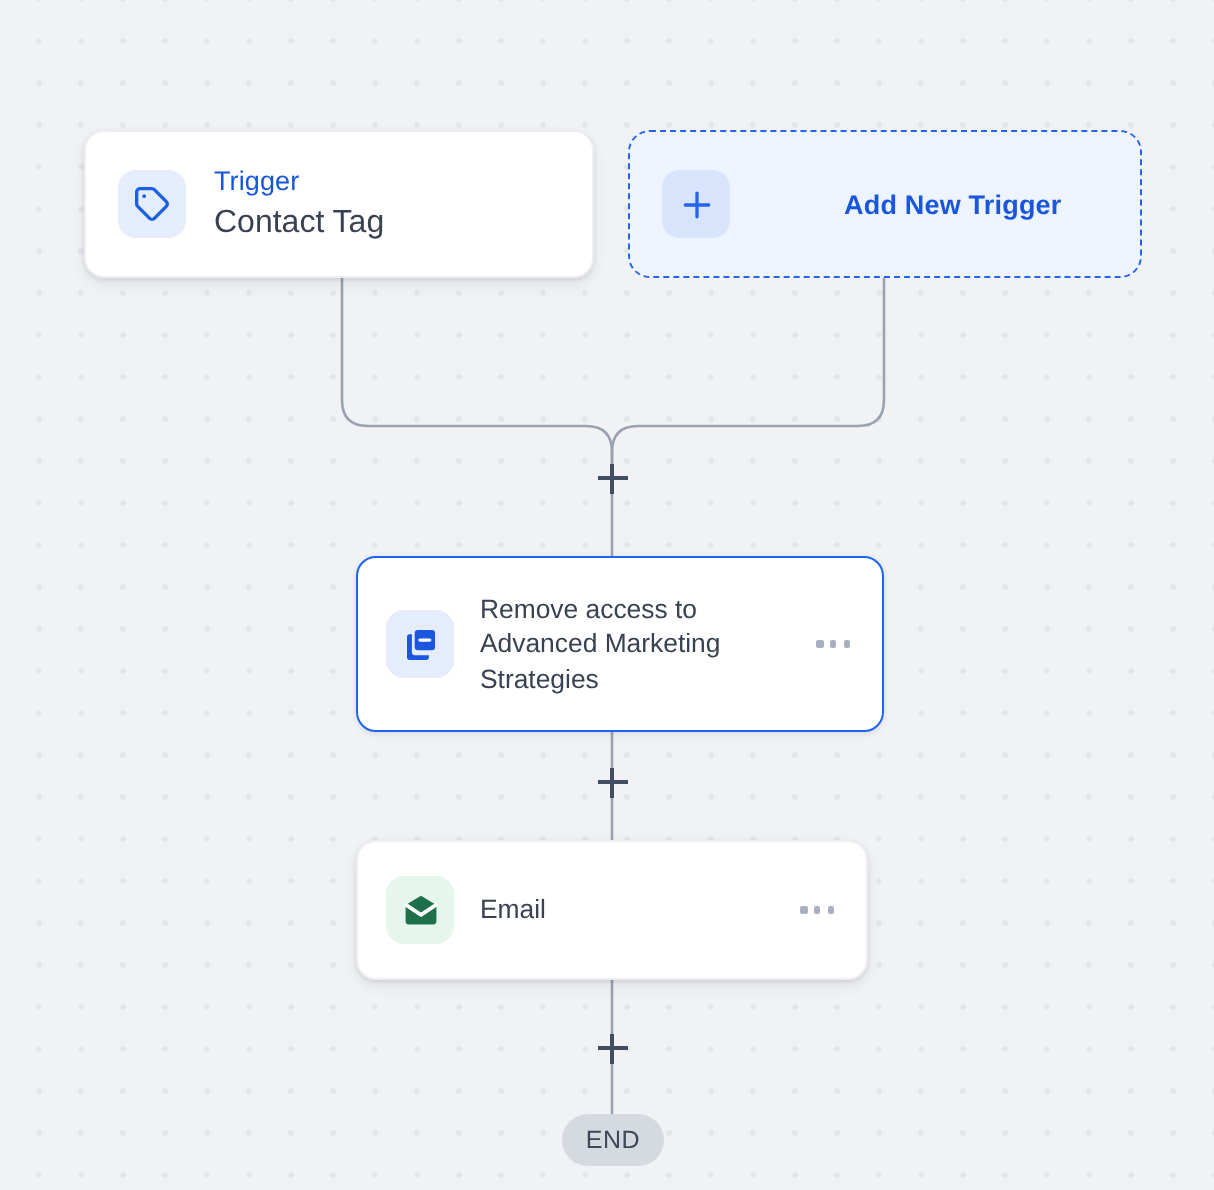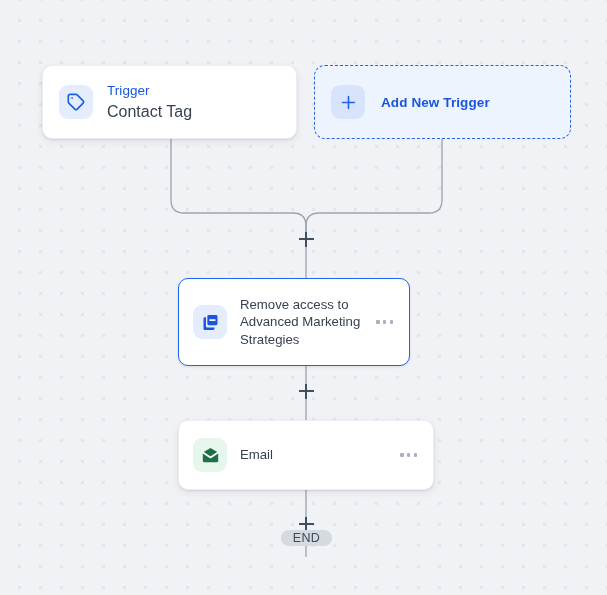--- a/index.html
+++ b/index.html
@@ -97,34 +97,35 @@
   
   #add-trigger-node {
     left: 314px;
     top: 65px;
     width: 257px;
     height: 74px;
     padding: 0 16px;
     background: #eef4fe;
     border: 1.6px dashed #2563eb;
     border-radius: 11px;
+    gap: 41px;
   }
   .add-trigger-label {
     margin-left: 16px;
     font-size: 13.5px;
     font-weight: bold;
     color: #1a56db;
     letter-spacing: 0.1px;
   }
 
   
   #remove-access-node {
     left: 178px;
     top: 278px;
-    width: 232px;
+    width: 264px;
     height: 88px;
     padding: 0 14px;
   }
   #email-node {
     left: 178px;
     top: 420px;
     width: 256px;
     height: 70px;
     padding: 0 14px;
     align-items: center;
@@ -173,23 +174,23 @@
   }
   .plus-handle::after {
     top: 7px; left: 0.5px;
     height: 2px; width: 15px;
   }
 
   
   #end-pill {
     position: absolute;
     left: 281px;
-    top: 530px;
+    top: 557px;
     width: 51px;
-    height: 16px;
+    height: 26px;
     border-radius: 13px;
     background: #d5d9e0;
     display: flex;
     align-items: center;
     justify-content: center;
     font-size: 12.5px;
     color: #3d4859;
     letter-spacing: 0.3px;
   }
 </style>

